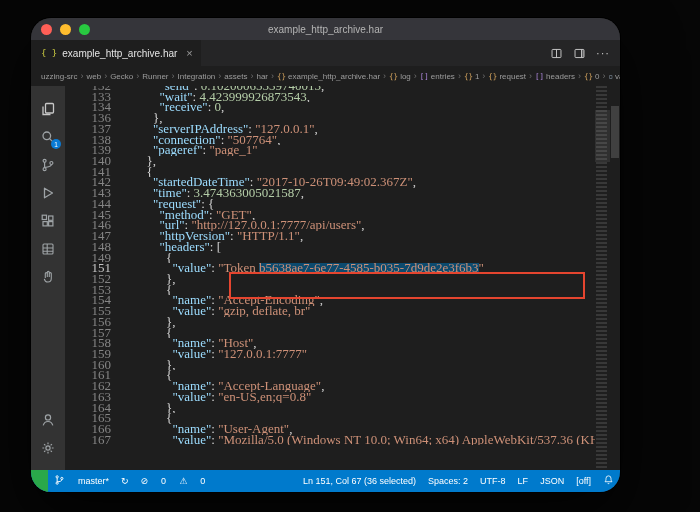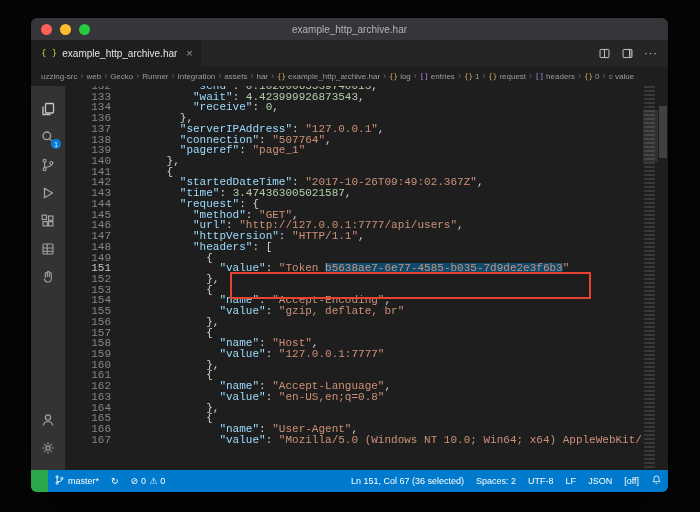--- a/index.html
+++ b/index.html
@@ -1,17 +1,17 @@
 <!DOCTYPE html>
 <html><head>
 <meta charset="utf-8">
 <style>
   *{margin:0;padding:0;box-sizing:border-box}
   html,body{width:700px;height:512px;background:#060606;overflow:hidden;font-family:"Liberation Sans",sans-serif}
-  .window{position:absolute;left:31px;top:18px;width:637px;height:474px;background:#1e1e1e;border-radius:6px;overflow:hidden;display:flex;flex-direction:column;box-shadow:0 24px 60px rgba(0,0,0,.75),0 0 0 1px #000}
+  .window{position:absolute;left:31px;top:18px;width:589px;height:474px;background:#1e1e1e;border-radius:20px;overflow:hidden;display:flex;flex-direction:column;box-shadow:0 24px 60px rgba(0,0,0,.75),0 0 0 1px #000}
   
   .titlebar{height:22px;background:#35353a;display:flex;align-items:center;position:relative;flex-shrink:0}
   .traffic{display:flex;gap:8px;padding-left:10px}
   .tl{width:11px;height:11px;border-radius:50%;display:inline-block}
   .tl.red{background:#ff5f57}.tl.yel{background:#febc2e}.tl.grn{background:#28c840}
   .title{position:absolute;left:0;right:0;text-align:center;font-size:10px;color:#b4b4b4;pointer-events:none}
   
   .tabbar{height:26px;background:#252526;display:flex;align-items:stretch;flex-shrink:0}
   .tab{display:flex;align-items:center;gap:5px;background:#1e1e1e;color:#e4e4e4;font-size:10px;padding:0 8px 0 10px;border-right:1px solid #252526}
   .json-ic{color:#cbcb41;font-size:9px;font-family:"DejaVu Sans Mono",monospace}
@@ -27,38 +27,38 @@
   .bc-ic.obj{color:#d7a65f}.bc-ic.arr{color:#b18ae0}.bc-ic.field{color:#8fa1b3}
   
   .main{flex:1;display:flex;min-height:0}
   .activitybar{width:34px;background:#333333;display:flex;flex-direction:column;align-items:center;padding-top:9px;flex-shrink:0}
   .ab-icon{width:34px;height:28px;display:flex;align-items:center;justify-content:center;position:relative;cursor:pointer}
   .ab-icon svg{display:block}
   .badge{position:absolute;right:4px;bottom:2px;background:#0a7bd6;color:#fff;font-size:6.5px;width:10px;height:10px;border-radius:50%;display:flex;align-items:center;justify-content:center}
   .ab-bottom{margin-top:auto;display:flex;flex-direction:column;align-items:center;padding-bottom:8px}
   
   .editor{flex:1;display:flex;min-width:0;background:#1e1e1e;position:relative}
-  .code-area{flex:1;min-width:0;position:relative;overflow:hidden;font-family:Liberation Mono, monospace;font-size:11px}
+  .code-area{flex:1;min-width:0;position:relative;overflow:hidden;font-family:Liberation Serif, serif;font-size:13px}
   .lines{margin-top:-5px}
   .line{display:flex;height:10.72px;line-height:10.72px;overflow:hidden;white-space:pre}
   .ln{width:62px;flex-shrink:0;text-align:right;padding-right:16px;color:#858585}
   .ln.active{color:#c6c6c6}
   .lc{white-space:pre;color:#d4d4d4}
   .t-p{color:#d4d4d4}.t-k{color:#9cdcfe}.t-s{color:#ce9178}.t-n{color:#b5cea8}
   .t-sel{color:#ce9178;background:#0c4a6e}
   .anno{position:absolute;top:186px;left:calc(78px + 14ch - 5px);width:calc(53ch + 11px);height:27px;border:2px solid #e5452f;z-index:3;pointer-events:none}
   .minimap{width:15px;flex-shrink:0;position:relative;background-image:repeating-linear-gradient(to bottom,rgba(190,190,190,.16) 0 2px,transparent 2px 4px);background-size:11px 100%;background-position:1px 0;background-repeat:no-repeat}
   .mm-slider{position:absolute;left:0;right:0;top:24px;height:52px;background:rgba(160,160,160,.14)}
   .vscroll{width:10px;flex-shrink:0;position:relative}
   .thumb{position:absolute;left:1px;right:1px;top:20px;height:52px;background:rgba(121,121,121,.38)}
   
   .statusbar{height:22px;background:#007acc;display:flex;align-items:stretch;color:#fff;font-size:9px;flex-shrink:0}
   .sb-left,.sb-right{display:flex;align-items:stretch}
   .sb-right{margin-left:auto}
-  .sb-item{display:flex;align-items:center;gap:3px;padding:0 6px;cursor:pointer}
+  .sb-item{display:flex;align-items:center;gap:13px;padding:0 6px;cursor:pointer}
   .sb-remote{width:17px;background:#2aa84a;display:flex;align-items:center;justify-content:center;font-size:8px}
   .glyph{font-family:"DejaVu Sans",sans-serif}
 </style>
 </head>
 <body>
 
 <div class="window">
 
   <div class="titlebar">
     <div class="traffic">

